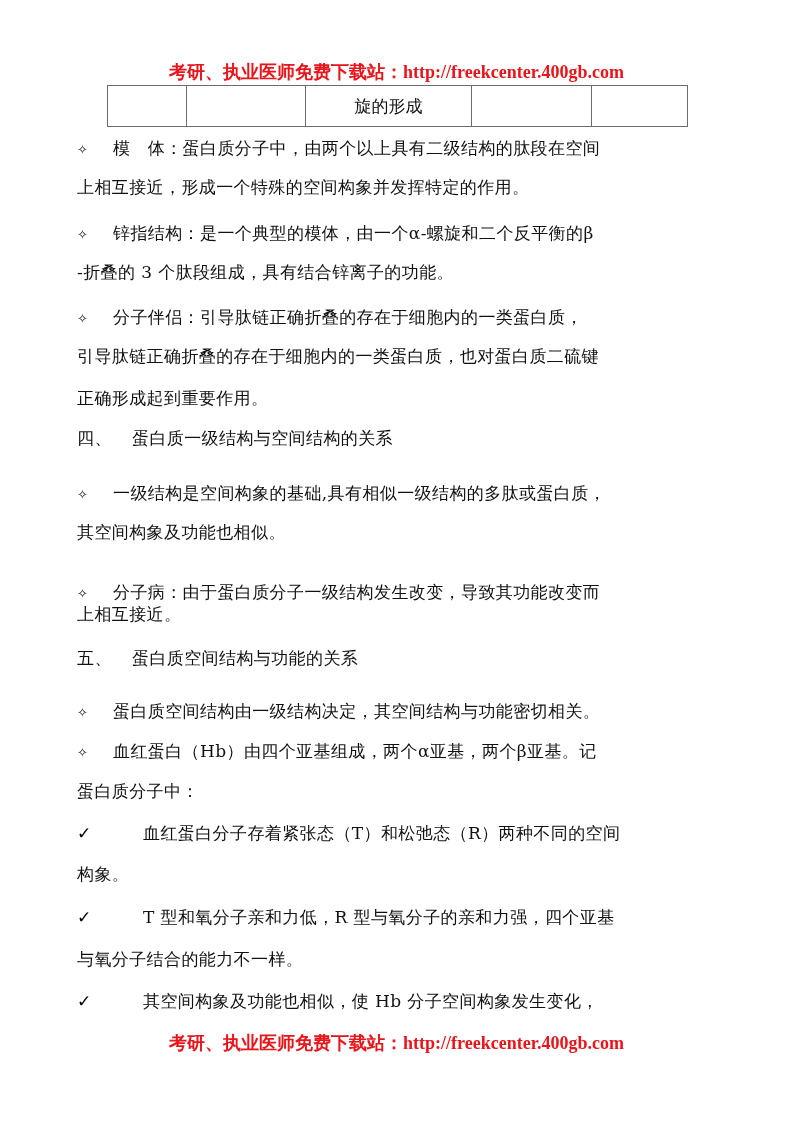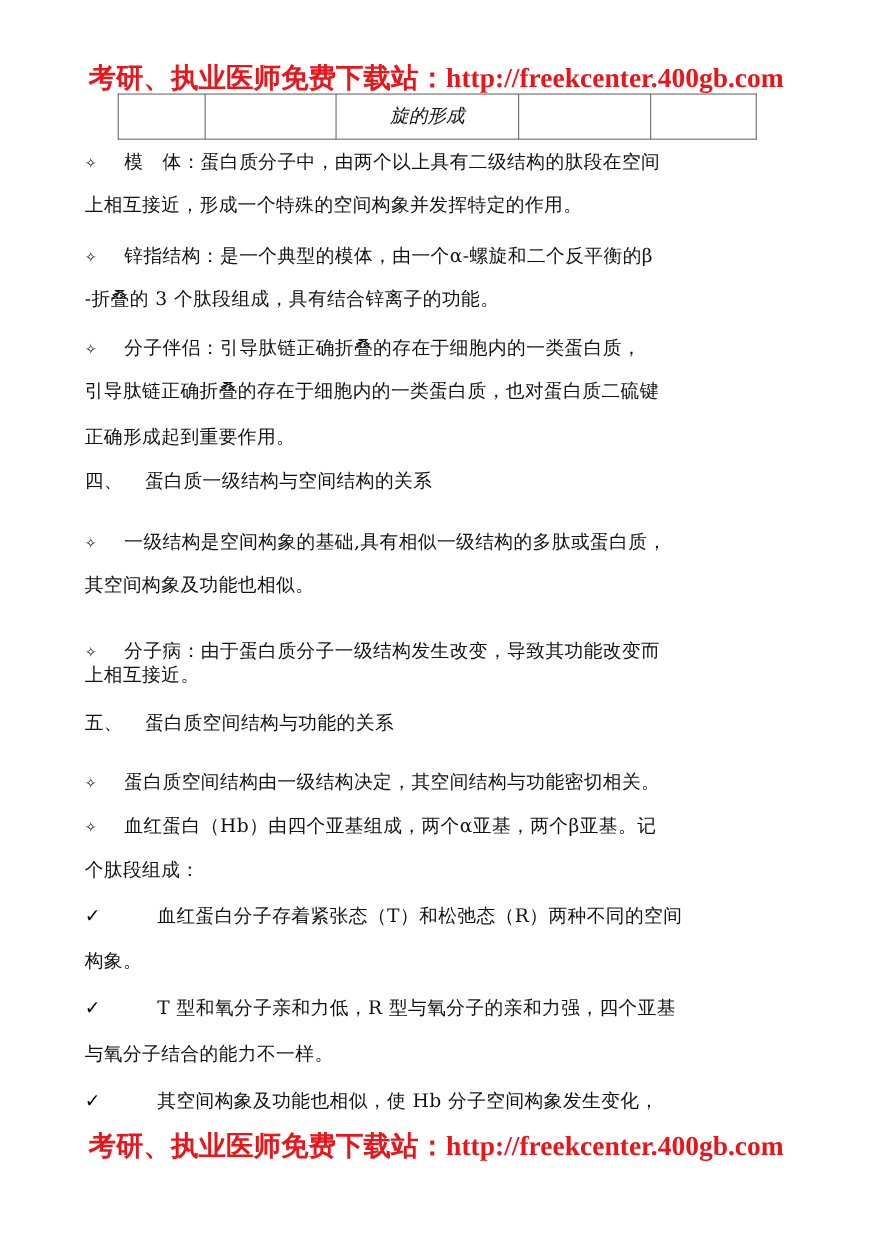--- a/index.html
+++ b/index.html
@@ -15,37 +15,36 @@
       font-family: "DejaVu Serif", "Liberation Serif", serif;
       color: #111111;
     }
     .watermark {
       position: absolute;
       left: 0;
       width: 793px;
       text-align: center;
       font-family: "Liberation Serif", "DejaVu Serif", serif;
       font-weight: bold;
-      font-size: 25px;
+      font-size: 18px;
       color: #e8151b;
       line-height: 24px;
       white-space: nowrap;
     }
     .watermark.top { top: 60px; }
     .watermark.bottom { top: 1031px; }
 
     table.cont-table {
       position: absolute;
       left: 107px;
       top: 85px;
       width: 580px;
       height: 42px;
       border-collapse: collapse;
       table-layout: fixed;
-      font-style: italic;
     }
     table.cont-table td {
       border: 1px solid #6b6b6b;
       padding: 0;
       font-size: 17px;
       text-align: center;
       vertical-align: middle;
       line-height: 40px;
       white-space: nowrap;
     }
@@ -135,21 +134,21 @@
   <span class="heading-num">五、</span><span>蛋白质空间结构与功能的关系</span>
 </div>
 
 <div class="line" style="top:699px">
   <span class="bullet">✧</span><span>蛋白质空间结构由一级结构决定，其空间结构与功能密切相关。</span>
 </div>
 
 <div class="line" style="top:739px">
   <span class="bullet">✧</span><span>血红蛋白（Hb）由四个亚基组成，两个α亚基，两个β亚基。记</span>
 </div>
-<div class="line" style="top:779px">个肽段组成：</div>
+<div class="line" style="top:779px">蛋白质分子中：</div>
 
 <div class="line" style="top:821px">
   <span class="check">✓</span><span>血红蛋白分子存着紧张态（T）和松弛态（R）两种不同的空间</span>
 </div>
 <div class="line" style="top:862px">构象。</div>
 
 <div class="line" style="top:905px">
   <span class="check">✓</span><span>T 型和氧分子亲和力低，R 型与氧分子的亲和力强，四个亚基</span>
 </div>
 <div class="line" style="top:947px">与氧分子结合的能力不一样。</div>

